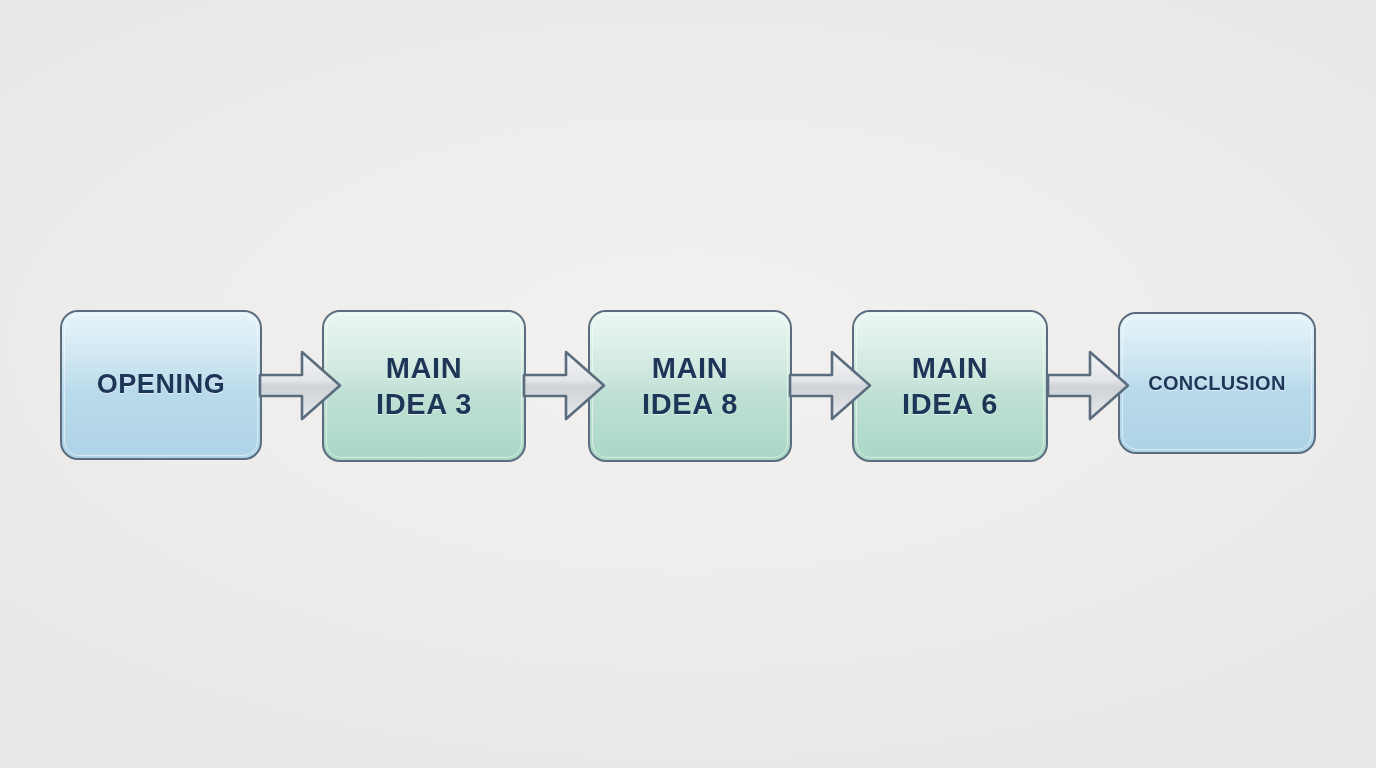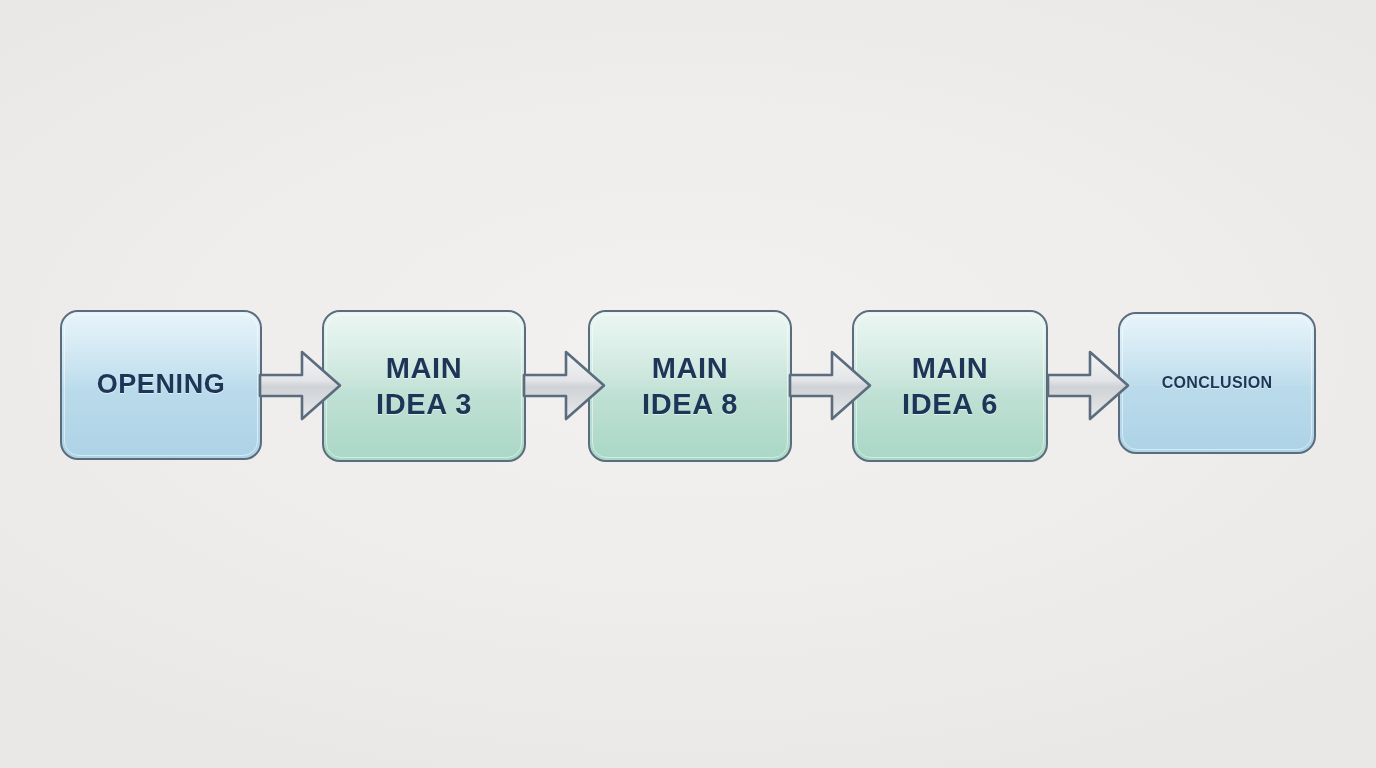--- a/index.html
+++ b/index.html
@@ -93,21 +93,21 @@
     color: #1d3557;
     font-weight: bold;
     letter-spacing: 0.6px;
     line-height: 1.25;
     text-shadow: 0 1px 0 rgba(255,255,255,0.55);
     padding: 0 10px;
     user-select: none;
   }
   .node.size-lg .node-label { font-size: 27px; }
   .node.size-md .node-label { font-size: 29px; }
-  .node.size-sm .node-label { font-size: 16px; letter-spacing: 0.3px; text-align: center; }
+  .node.size-sm .node-label { font-size: 20px; letter-spacing: 0.3px; text-align: center; }
 
   .arrow {
     position: absolute;
     z-index: 3;
   }
   .arrow svg { display: block; }
 </style>
 </head>
 <body>
 

